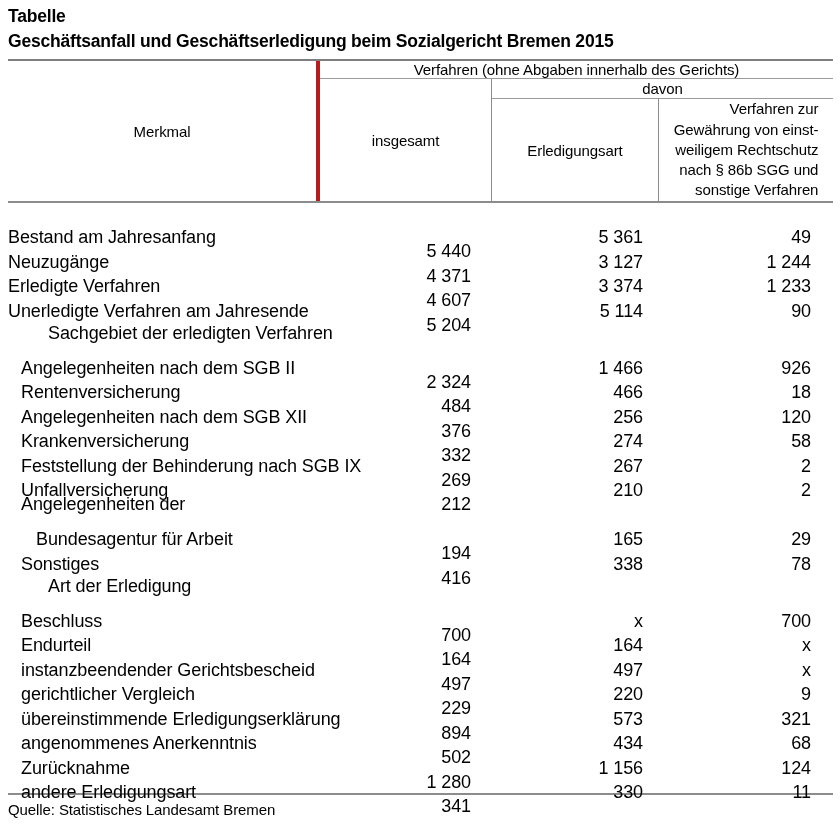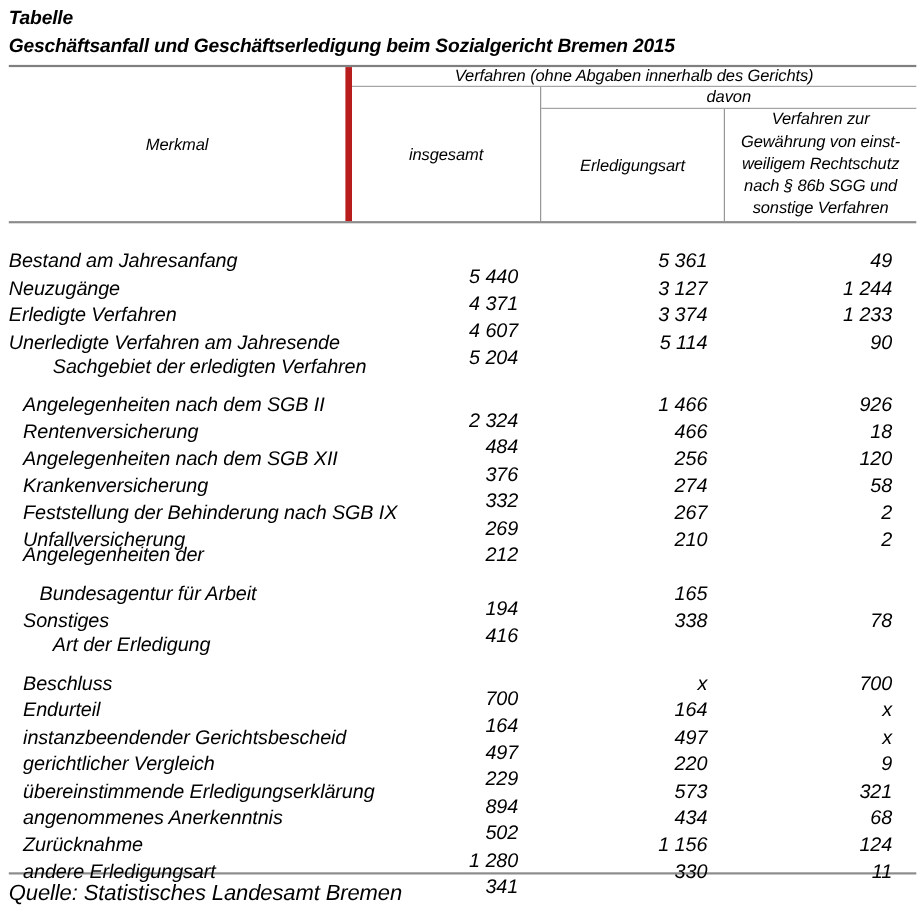--- a/index.html
+++ b/index.html
@@ -5,21 +5,21 @@
   html, body {
     margin: 0;
     padding: 0;
     background: #ffffff;
     width: 840px;
     height: 828px;
     overflow: hidden;
     font-family: "Liberation Sans", sans-serif;
     color: #000000;
   }
-  .page { width: 840px; height: 816px; position: relative; font-style: italic; }
+  .page { width: 840px; height: 816px; position: relative; }
 
   
   .titles { padding: 4px 0 0 8px; height: 59px; box-sizing: border-box; }
   .titles .t1, .titles .t2 {
     font-size: 17.5px;
     font-weight: bold;
     line-height: 24.5px;
     letter-spacing: -0.2px;
     white-space: nowrap;
   }
@@ -34,24 +34,24 @@
     grid-template-rows: 18px 20px 102px;
     border-top: 2px solid #7f7f7f;
     border-bottom: 2px solid #8c8c8c;
     font-size: 15px;
     letter-spacing: -0.1px;
   }
   .thead .hc {
     display: flex;
     align-items: center;
     justify-content: center;
-    text-align: center;
+    text-align: right;
     box-sizing: border-box;
   }
-  .h-merkmal   { grid-row: 1 / 4; grid-column: 1 / 2; border-right: 6px solid #b91c1c; }
+  .h-merkmal   { grid-row: 1 / 4; grid-column: 1 / 2; border-right: 4px solid #b91c1c; }
   .h-group     { grid-row: 1 / 2; grid-column: 2 / 5; border-bottom: 1px solid #9b9b9b; }
   .h-insgesamt { grid-row: 2 / 4; grid-column: 2 / 3; border-right: 1px solid #8c8c8c; }
   .h-davon     { grid-row: 2 / 3; grid-column: 3 / 5; border-bottom: 1px solid #9b9b9b; }
   .h-klage     { grid-row: 3 / 4; grid-column: 3 / 4; border-right: 1px solid #8c8c8c; }
   .h-rechts    { grid-row: 3 / 4; grid-column: 4 / 5; white-space: pre-line; line-height: 20.3px; }
 
   
   .tbody {
     padding: 10px 0 0 0;
     border-bottom: 2px solid #8c8c8c;
@@ -71,21 +71,21 @@
   .brow .ind1 { padding-left: 13px; }
   .brow .ind2 { padding-left: 28px; }
   .brow .num  { text-align: right; }
   .brow .num0 { padding-right: 21px; margin-top: 28px; }
   .brow .num1 { padding-right: 16px; }
   .brow .num2 { padding-right: 22px; }
 
   
   .source {
     padding: 6px 0 0 8px;
-    font-size: 20px;
+    font-size: 15px;
     letter-spacing: -0.1px;
   }
 </style>
 </head>
 <body>
 
 <div class="page">
 
   <div class="titles">
     <div class="t1">Tabelle</div>
@@ -177,20 +177,21 @@
         <div class="brow">
           <div class="c label ind1">Angelegenheiten der</div>
           <div class="c num num0"></div>
           <div class="c num num1"></div>
           <div class="c num num2"></div>
         </div>
         <div class="brow">
           <div class="c label ind2">Bundesagentur für Arbeit</div>
           <div class="c num num0">194</div>
           <div class="c num num1">165</div>
+          <div class="c num num2">29</div>
         </div>
         <div class="brow">
           <div class="c label ind1">Sonstiges</div>
           <div class="c num num0">416</div>
           <div class="c num num1">338</div>
           <div class="c num num2">78</div>
         </div>
         <div class="brow gap">
           <div class="c label ind0">Art der Erledigung</div>
           <div class="c num num0"></div>

